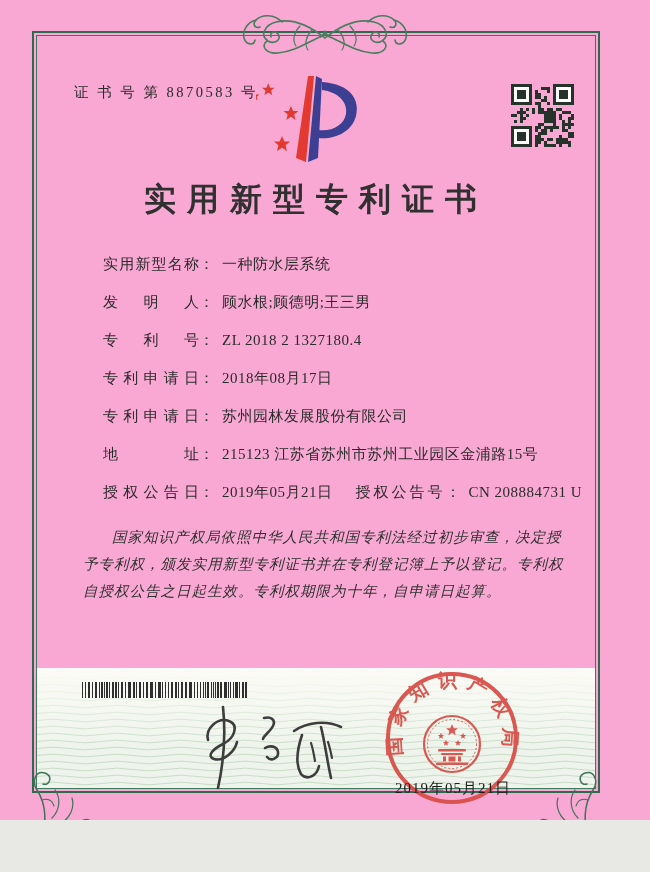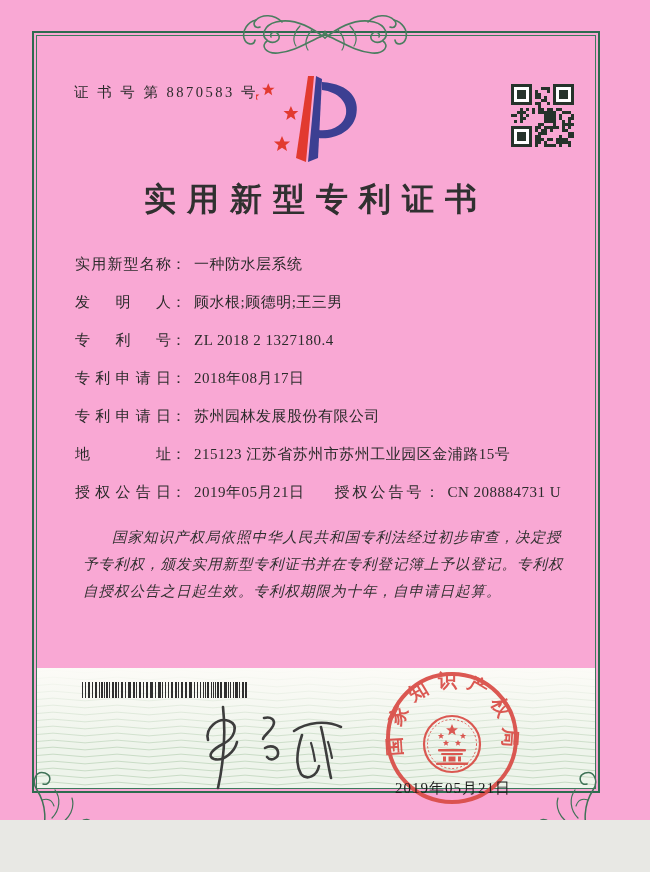--- a/index.html
+++ b/index.html
@@ -17,24 +17,24 @@
   .wavefade{position:absolute;left:0;right:0;top:0;height:80px;
     background:linear-gradient(to bottom,#fcfbf7 0%,rgba(252,251,247,0) 100%);}
   .ornament{position:absolute;pointer-events:none;}
   .content-txt{position:absolute;}
   .certno{left:74px;top:83px;font-size:14.5px;letter-spacing:2.5px;}
   .title{left:32px;right:50px;top:178px;text-align:center;font-size:32px;
     font-weight:600;letter-spacing:11px;color:#303030;}
   .fields{left:75px;top:253px;right:70px;}
   .frow{margin-bottom:16px;font-size:15px;line-height:22px;white-space:nowrap;}
   .flabel{display:inline-block;width:96px;text-align:justify;text-align-last:justify;
-    vertical-align:top;}
+    vertical-align:top;margin-left:28px;}
   .fcolon{display:inline-block;margin-right:8px;}
   .fvalue{letter-spacing:.5px;}
-  .flabel2{display:inline-block;margin-left:30px;letter-spacing:3px;}
+  .flabel2{display:inline-block;margin-left:23px;letter-spacing:3px;}
   .body-paras{left:75px;top:516px;right:72px;font-size:14.5px;line-height:27px;
     font-style:italic;color:#303030;}
   .body-paras p{margin:8px;text-indent:2em;letter-spacing:1px;}
   .barcode-wrap{left:82px;top:682px;width:166px;height:16px;}
   .director{left:85px;top:726px;font-size:15.5px;line-height:29px;letter-spacing:2px;}
   .sig-wrap{left:178px;top:698px;width:170px;height:95px;}
   .seal-wrap{left:380px;top:666px;width:144px;height:144px;opacity:.92;}
   .seal-date{left:388px;top:779px;width:130px;text-align:center;font-size:15px;
     letter-spacing:1px;color:#1d1d1d;}
   .pagefooter{left:32px;right:50px;top:830px;text-align:center;font-size:12.5px;

